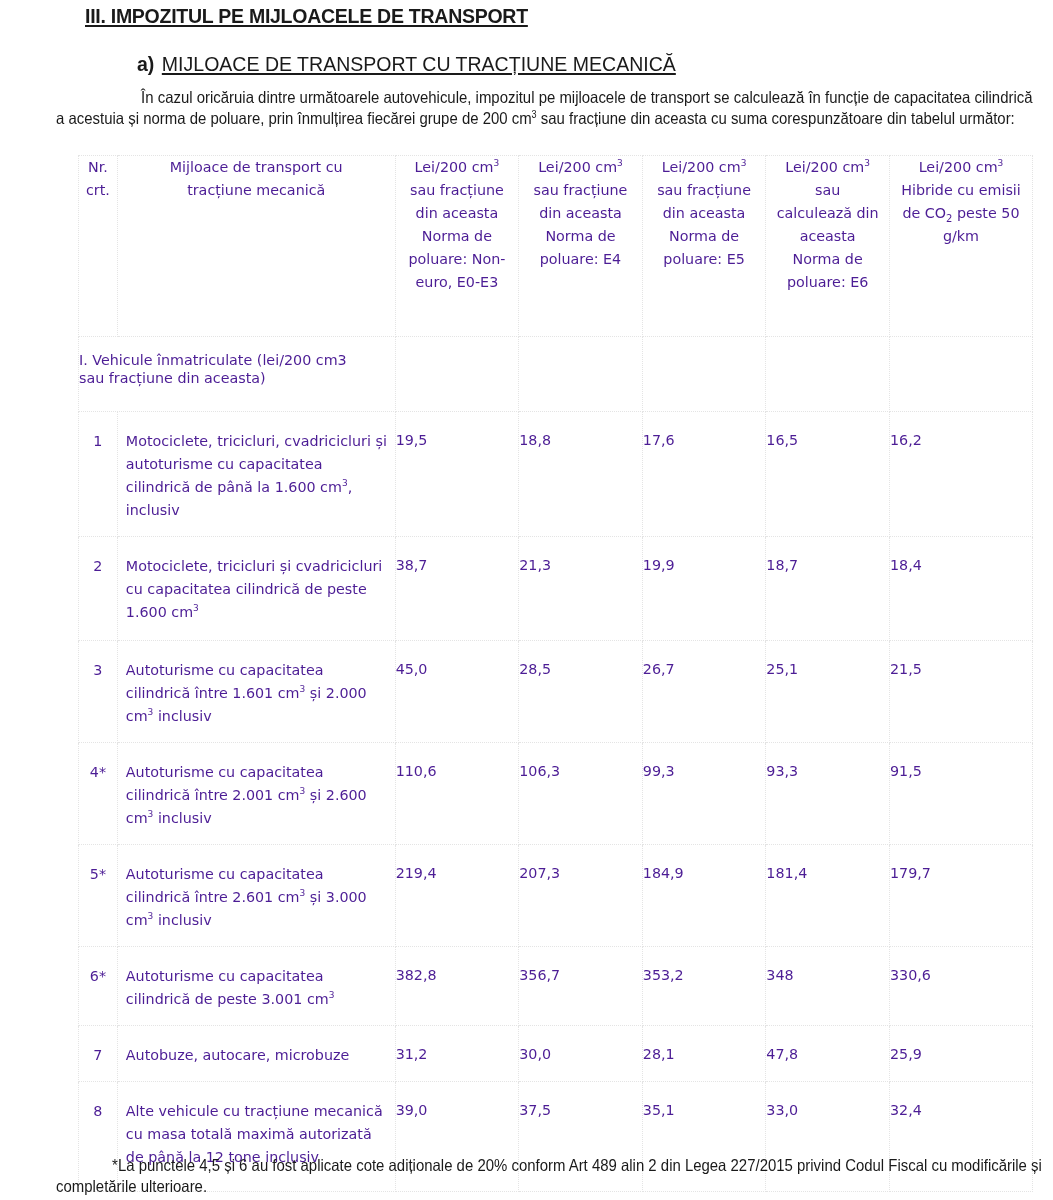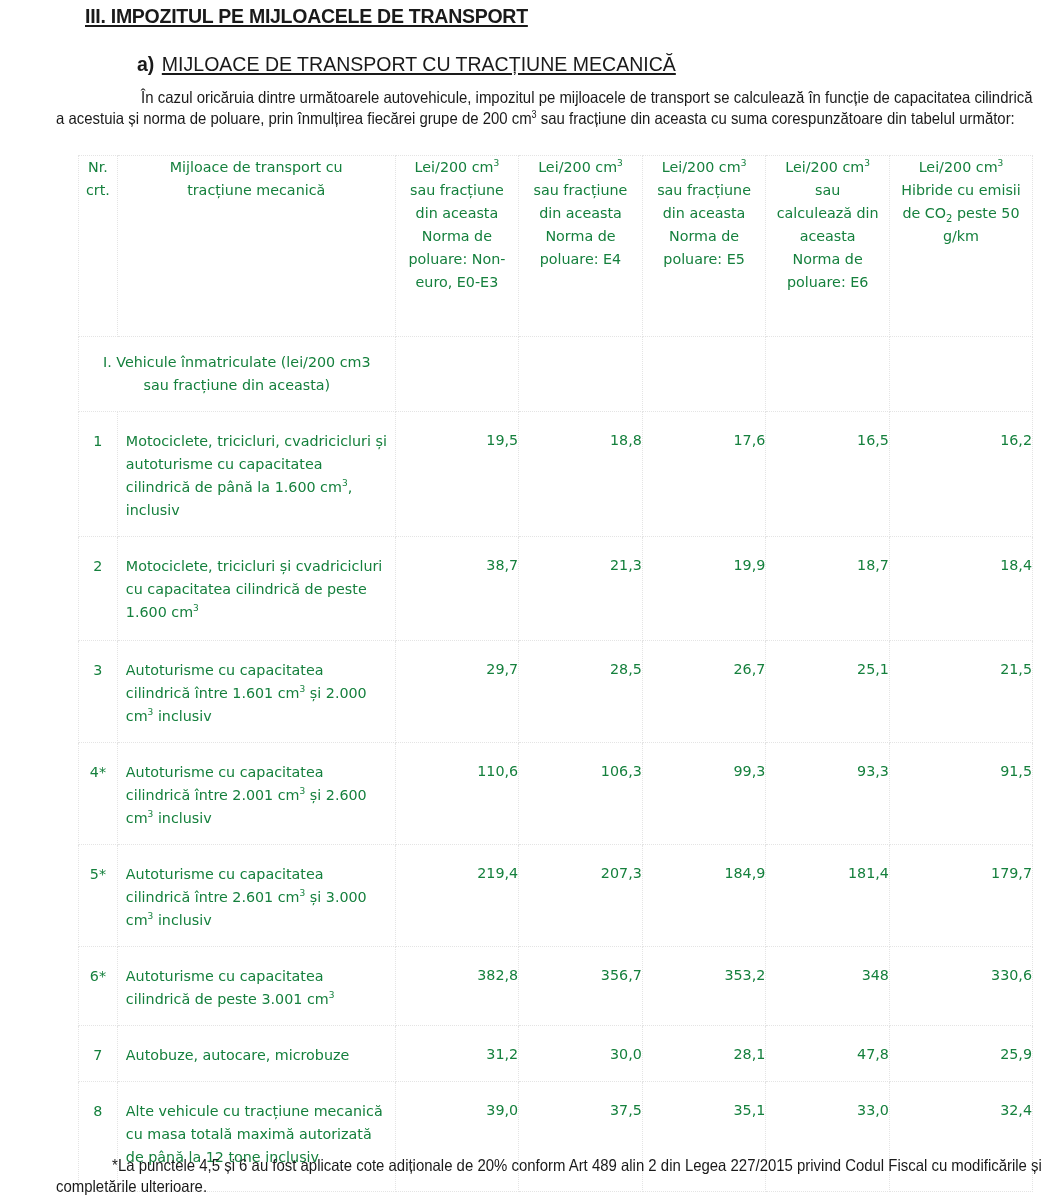--- a/index.html
+++ b/index.html
@@ -59,21 +59,21 @@
     .intro sup { font-size: 10px; line-height: 0; }
 
     table.tax {
       position: absolute;
       left: 78px;
       top: 155px;
       width: 955px;
       border-collapse: collapse;
       font-family: "DejaVu Sans", sans-serif;
       font-size: 14.3px;
-      color: #15803d;
+      color: #4c1d95;
       table-layout: fixed;
     }
     table.tax td, table.tax th {
       border: 1px dotted #e4e4e4;
       vertical-align: top;
       font-weight: normal;
       padding: 0;
     }
     .col-nr { width: 38px; }
     .col-desc { width: 272px; }
@@ -86,36 +86,36 @@
       line-height: 23px;
     }
     th.hdr-nr {
       text-align: center;
       padding-left: 2px;
     }
     th .hdr-text { display: inline-block; }
     sup { font-size: 9px; line-height: 0; }
     sub { font-size: 10px; line-height: 0; }
     .section-cell {
-      text-align: center;
-      line-height: 23px;
+      text-align: left;
+      line-height: 18px;
       padding-top: 14px !important;
       height: 60px;
     }
     .nr-cell {
       text-align: center;
       padding-top: 18px !important;
       line-height: 23px;
     }
     .desc-cell {
       padding: 18px 6px 14px 8px !important;
       line-height: 23px;
     }
     .val-cell {
-      text-align: right;
+      text-align: left;
       padding-top: 17px !important;
       line-height: 23px;
     }
     .footnote {
       position: absolute;
       left: 56px;
       top: 1155px;
       width: 1090px;
       font-family: "Liberation Sans", sans-serif;
       font-size: 16.5px;
@@ -182,21 +182,21 @@
         <td class="desc-cell"><span>Motociclete, tricicluri și cvadricicluri cu capacitatea cilindrică de peste 1.600 cm</span><sup>3</sup><span></span></td>
         <td class="val-cell">38,7</td>
         <td class="val-cell">21,3</td>
         <td class="val-cell">19,9</td>
         <td class="val-cell">18,7</td>
         <td class="val-cell">18,4</td>
       </tr>
       <tr style="height: 90px;">
         <td class="nr-cell">3</td>
         <td class="desc-cell"><span>Autoturisme cu capacitatea cilindrică între 1.601 cm</span><sup>3</sup><span> și 2.000 cm</span><sup>3</sup><span> inclusiv</span></td>
-        <td class="val-cell">29,7</td>
+        <td class="val-cell">45,0</td>
         <td class="val-cell">28,5</td>
         <td class="val-cell">26,7</td>
         <td class="val-cell">25,1</td>
         <td class="val-cell">21,5</td>
       </tr>
       <tr style="height: 90px;">
         <td class="nr-cell">4*</td>
         <td class="desc-cell"><span>Autoturisme cu capacitatea cilindrică între 2.001 cm</span><sup>3</sup><span> și 2.600 cm</span><sup>3</sup><span> inclusiv</span></td>
         <td class="val-cell">110,6</td>
         <td class="val-cell">106,3</td>

